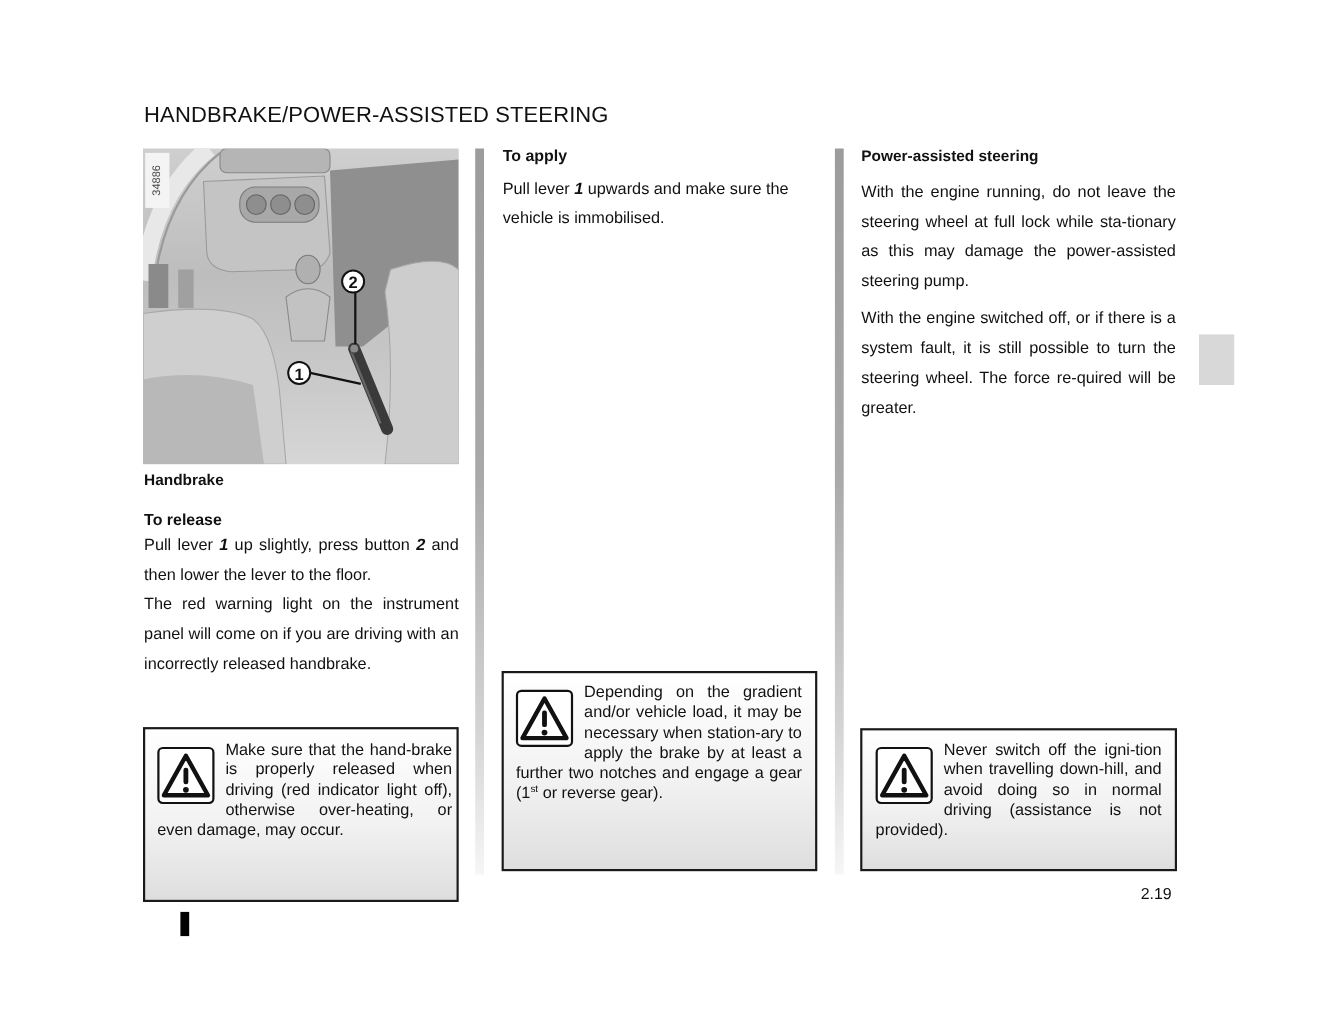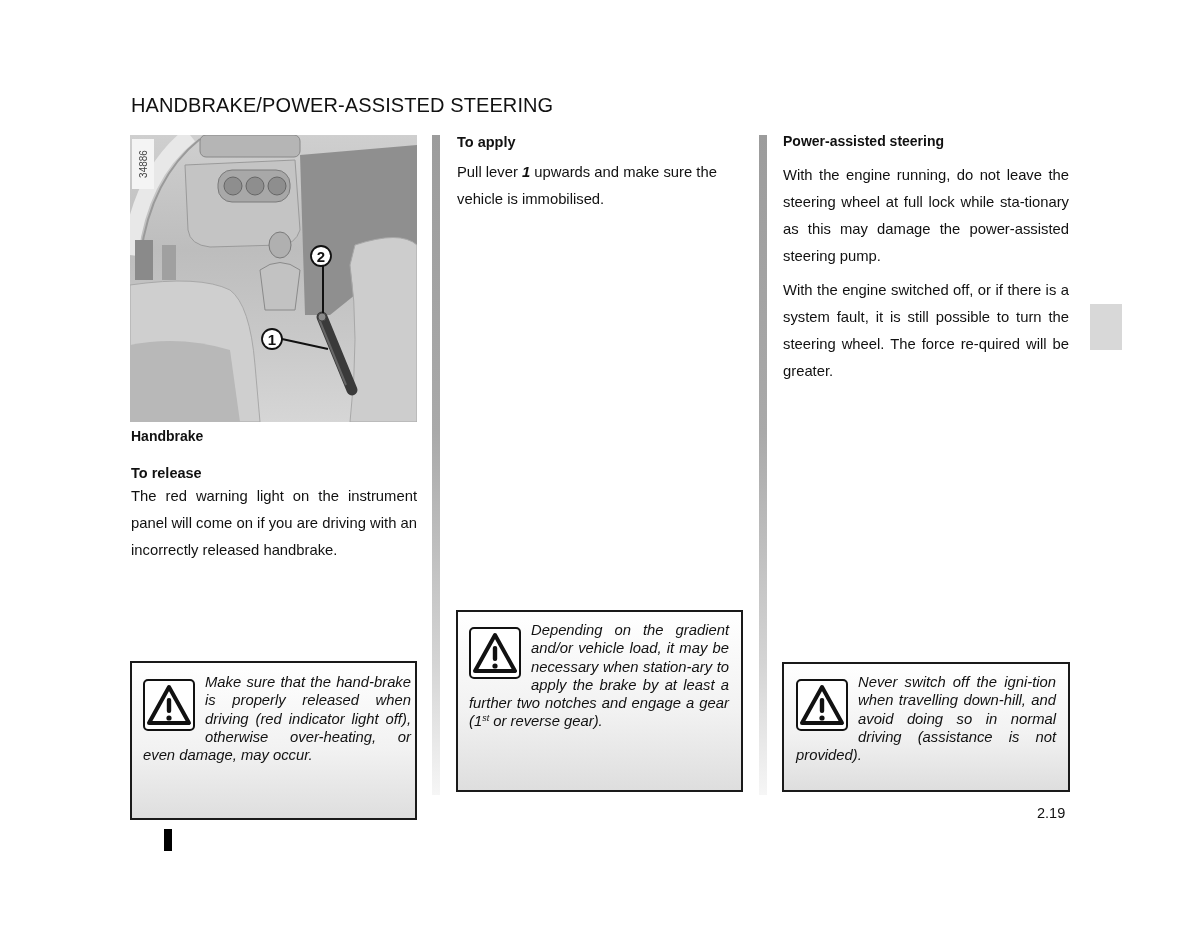--- a/index.html
+++ b/index.html
@@ -23,21 +23,21 @@
   .body b i, .body i b { font-weight: bold; font-style: italic; }
 
   .col-bar { width: 8px; }
   .col-bar.left { left: 432px; top: 135px; height: 660px;
                   background: linear-gradient(180deg, #9c9c9c 0%, #a9a9a9 45%, #d4d4d4 80%, #f6f6f6 100%); }
   .col-bar.right { left: 759px; top: 135px; height: 660px;
                   background: linear-gradient(180deg, #9c9c9c 0%, #a9a9a9 45%, #d4d4d4 80%, #f6f6f6 100%); }
 
   .warn { border: 2px solid #1a1a1a; box-sizing: border-box;
           background: linear-gradient(180deg, #ffffff 0%, #f2f2f2 55%, #dedede 100%); }
-  .warn .txt { font-size: 14.8px; line-height: 18.3px; text-align: justify; font-style: italic; }
+  .warn .txt { font-size: 14.8px; line-height: 18.3px; text-align: justify; }
   .warn .icon { float: left; width: 52px; height: 52px; margin: 6px 10px 2px 0;
                 border: 2px solid #111; border-radius: 5px; box-sizing: border-box; background: #fff; }
   .warn .icon svg { display: block; }
   sup { font-size: 9px; vertical-align: 5px; line-height: 0; }
 
   .tab-marker { left: 1090px; top: 304px; width: 32px; height: 46px; background: #d8d8d8; }
   .page-num { left: 1037px; top: 805px; font-size: 14.5px; }
   .crop-mark { left: 164px; top: 829px; width: 8px; height: 22px; background: #000; }
 </style>
 </head>
@@ -87,20 +87,21 @@
     <text x="142" y="210" text-anchor="middle" font-family="Liberation Sans, sans-serif" font-weight="bold" font-size="15" fill="#111">1</text>
   </svg>
   <div class="abs photo-ref">
     <span>34886</span>
   </div>
 </div>
 
 <div class="abs h2" style="left:131px; top:428px;">Handbrake</div>
 <div class="abs h3" style="left:131px; top:465px;">To release</div>
 <div class="abs body" style="left:131px; top:483px; width:286px;">
+  <p><span>Pull lever </span><b><i>1</i></b><span> up slightly, press button </span><b><i>2</i></b><span> and then lower the lever to the floor.</span></p>
   <p>The red warning light on the instrument panel will come on if you are driving with an incorrectly released handbrake.</p>
 </div>
 
 <div class="abs warn" style="left:130px; top:661px; width:287px; height:159px; padding:10px 4px 8px 11px;">
   <div class="icon">
     <svg width="48" height="48" viewBox="0 0 48 48">
         <path d="M24 6 L44 42 L4 42 Z" fill="none" stroke="#111" stroke-width="4" stroke-linejoin="round"></path>
         <rect x="21.8" y="17" width="4.4" height="15" rx="2" fill="#111"></rect>
         <circle cx="24" cy="37" r="2.6" fill="#111"></circle>
       </svg>

